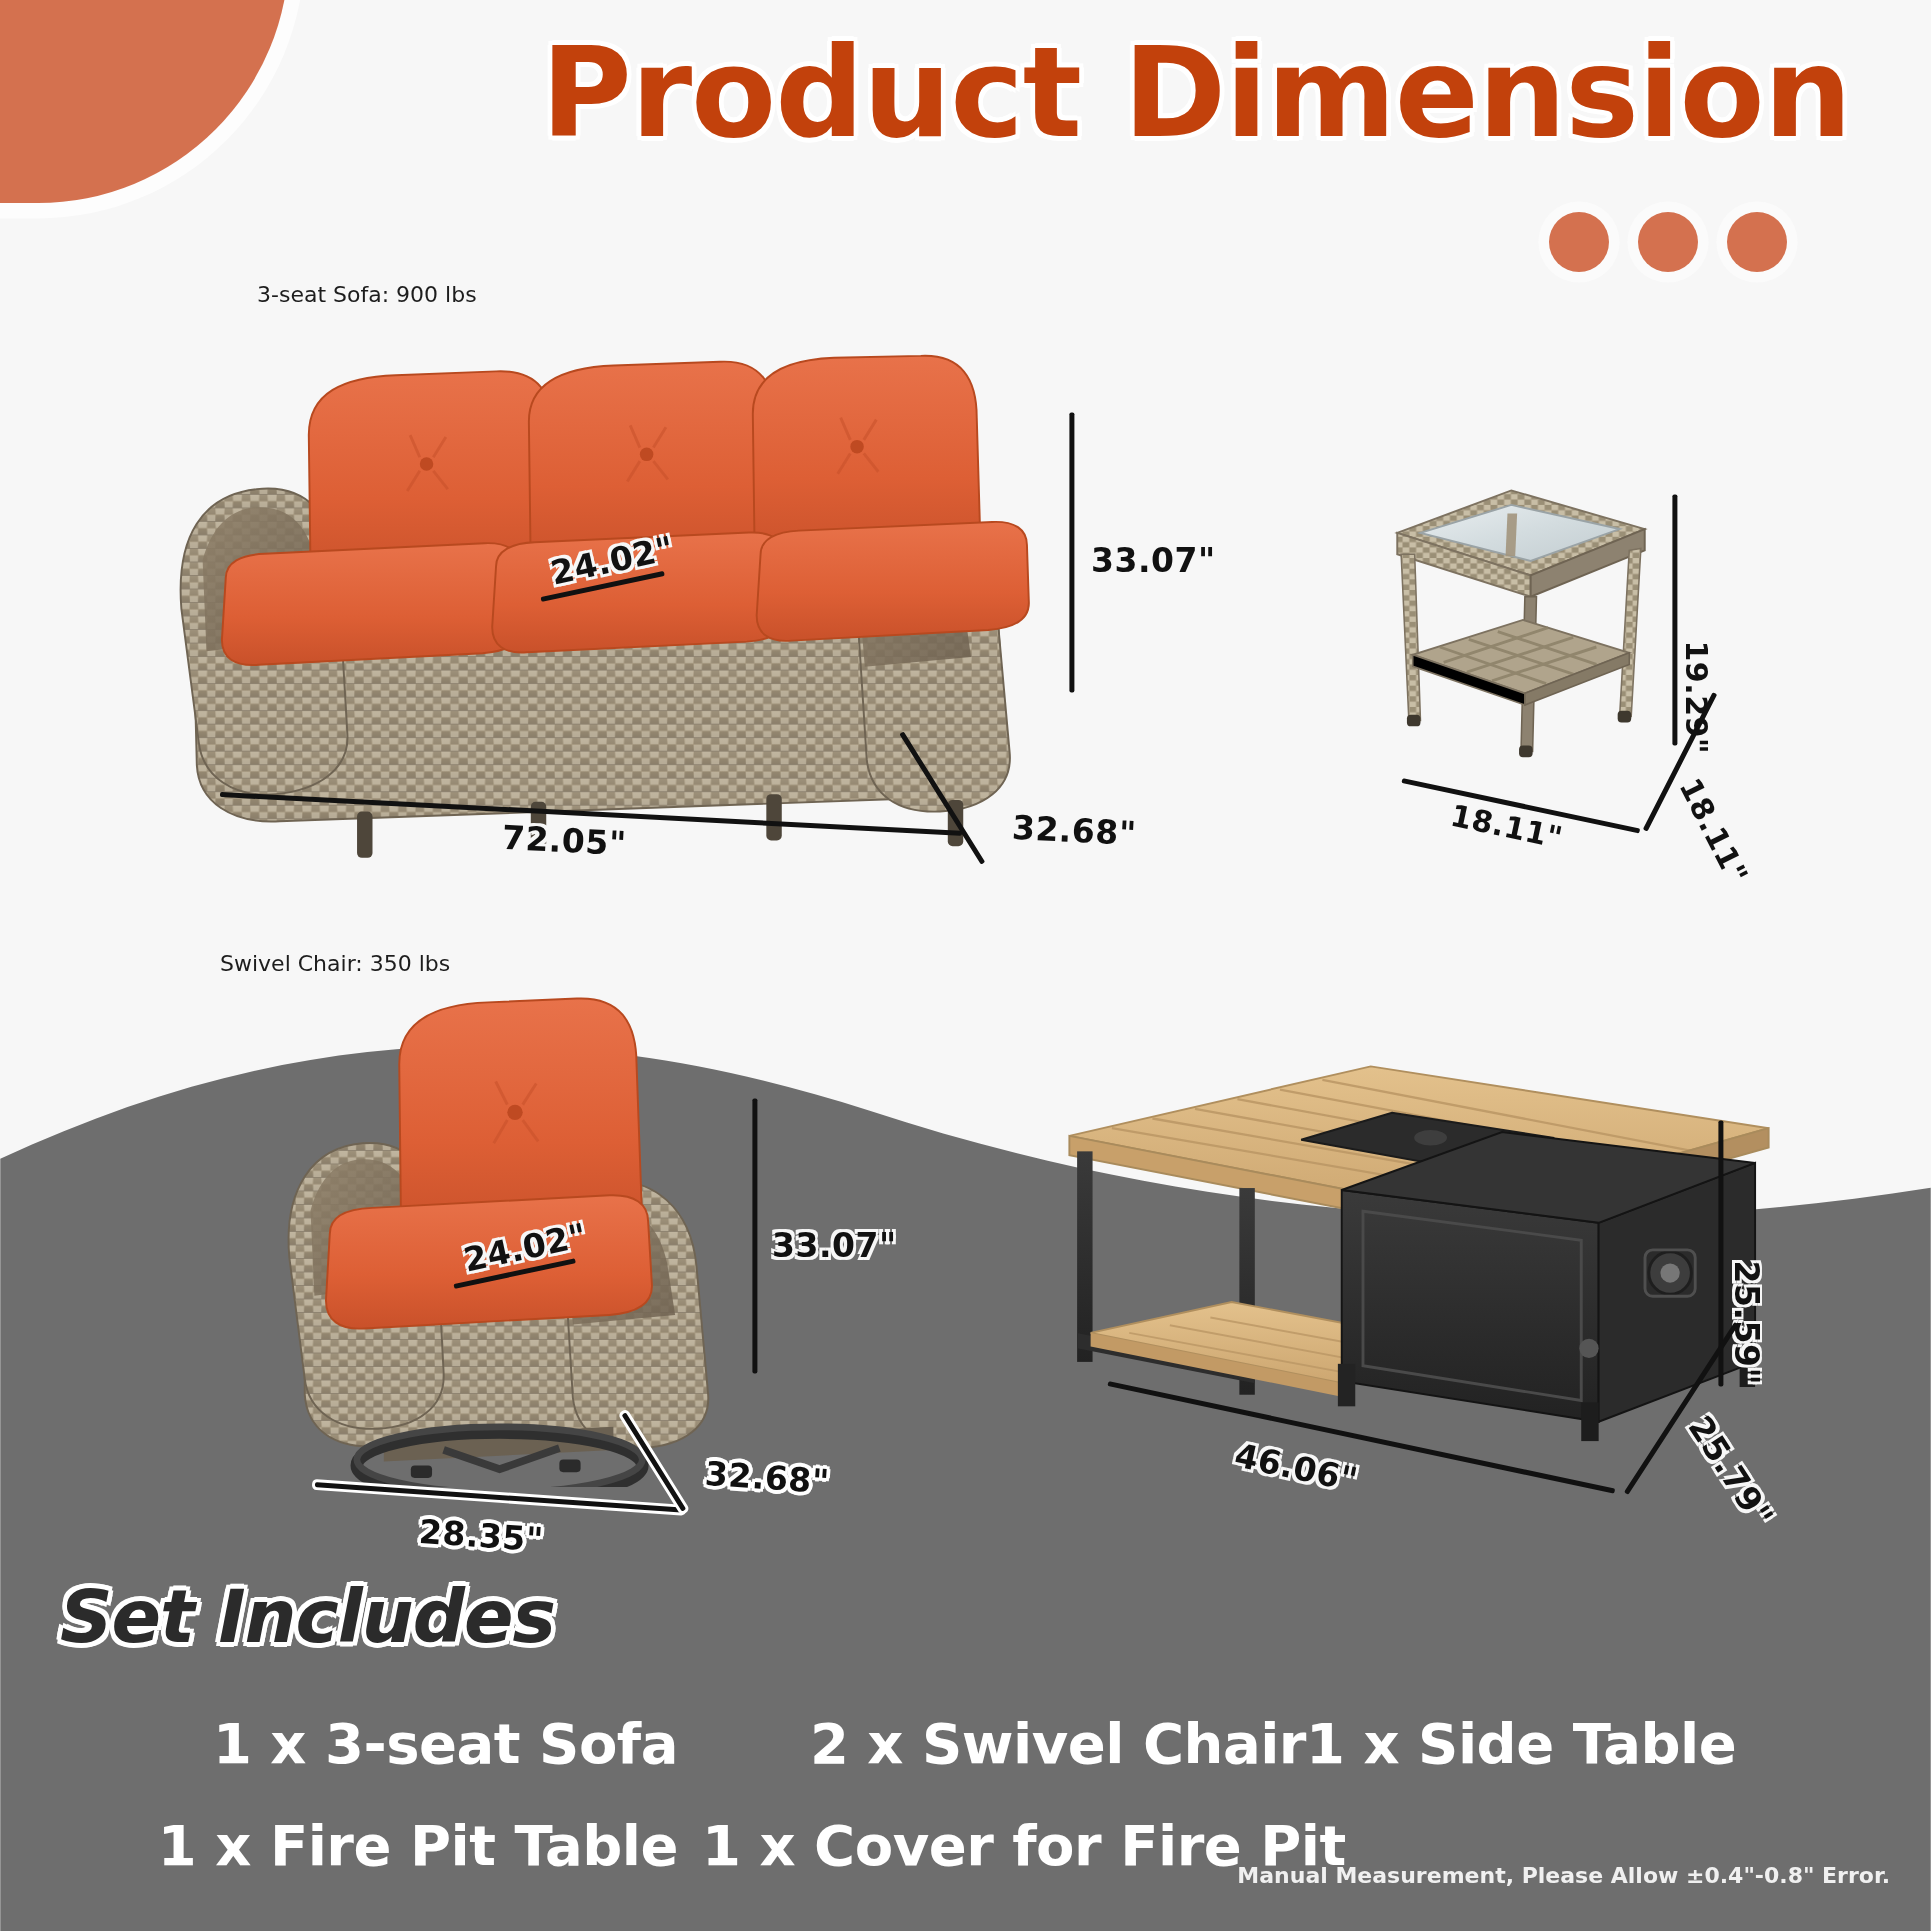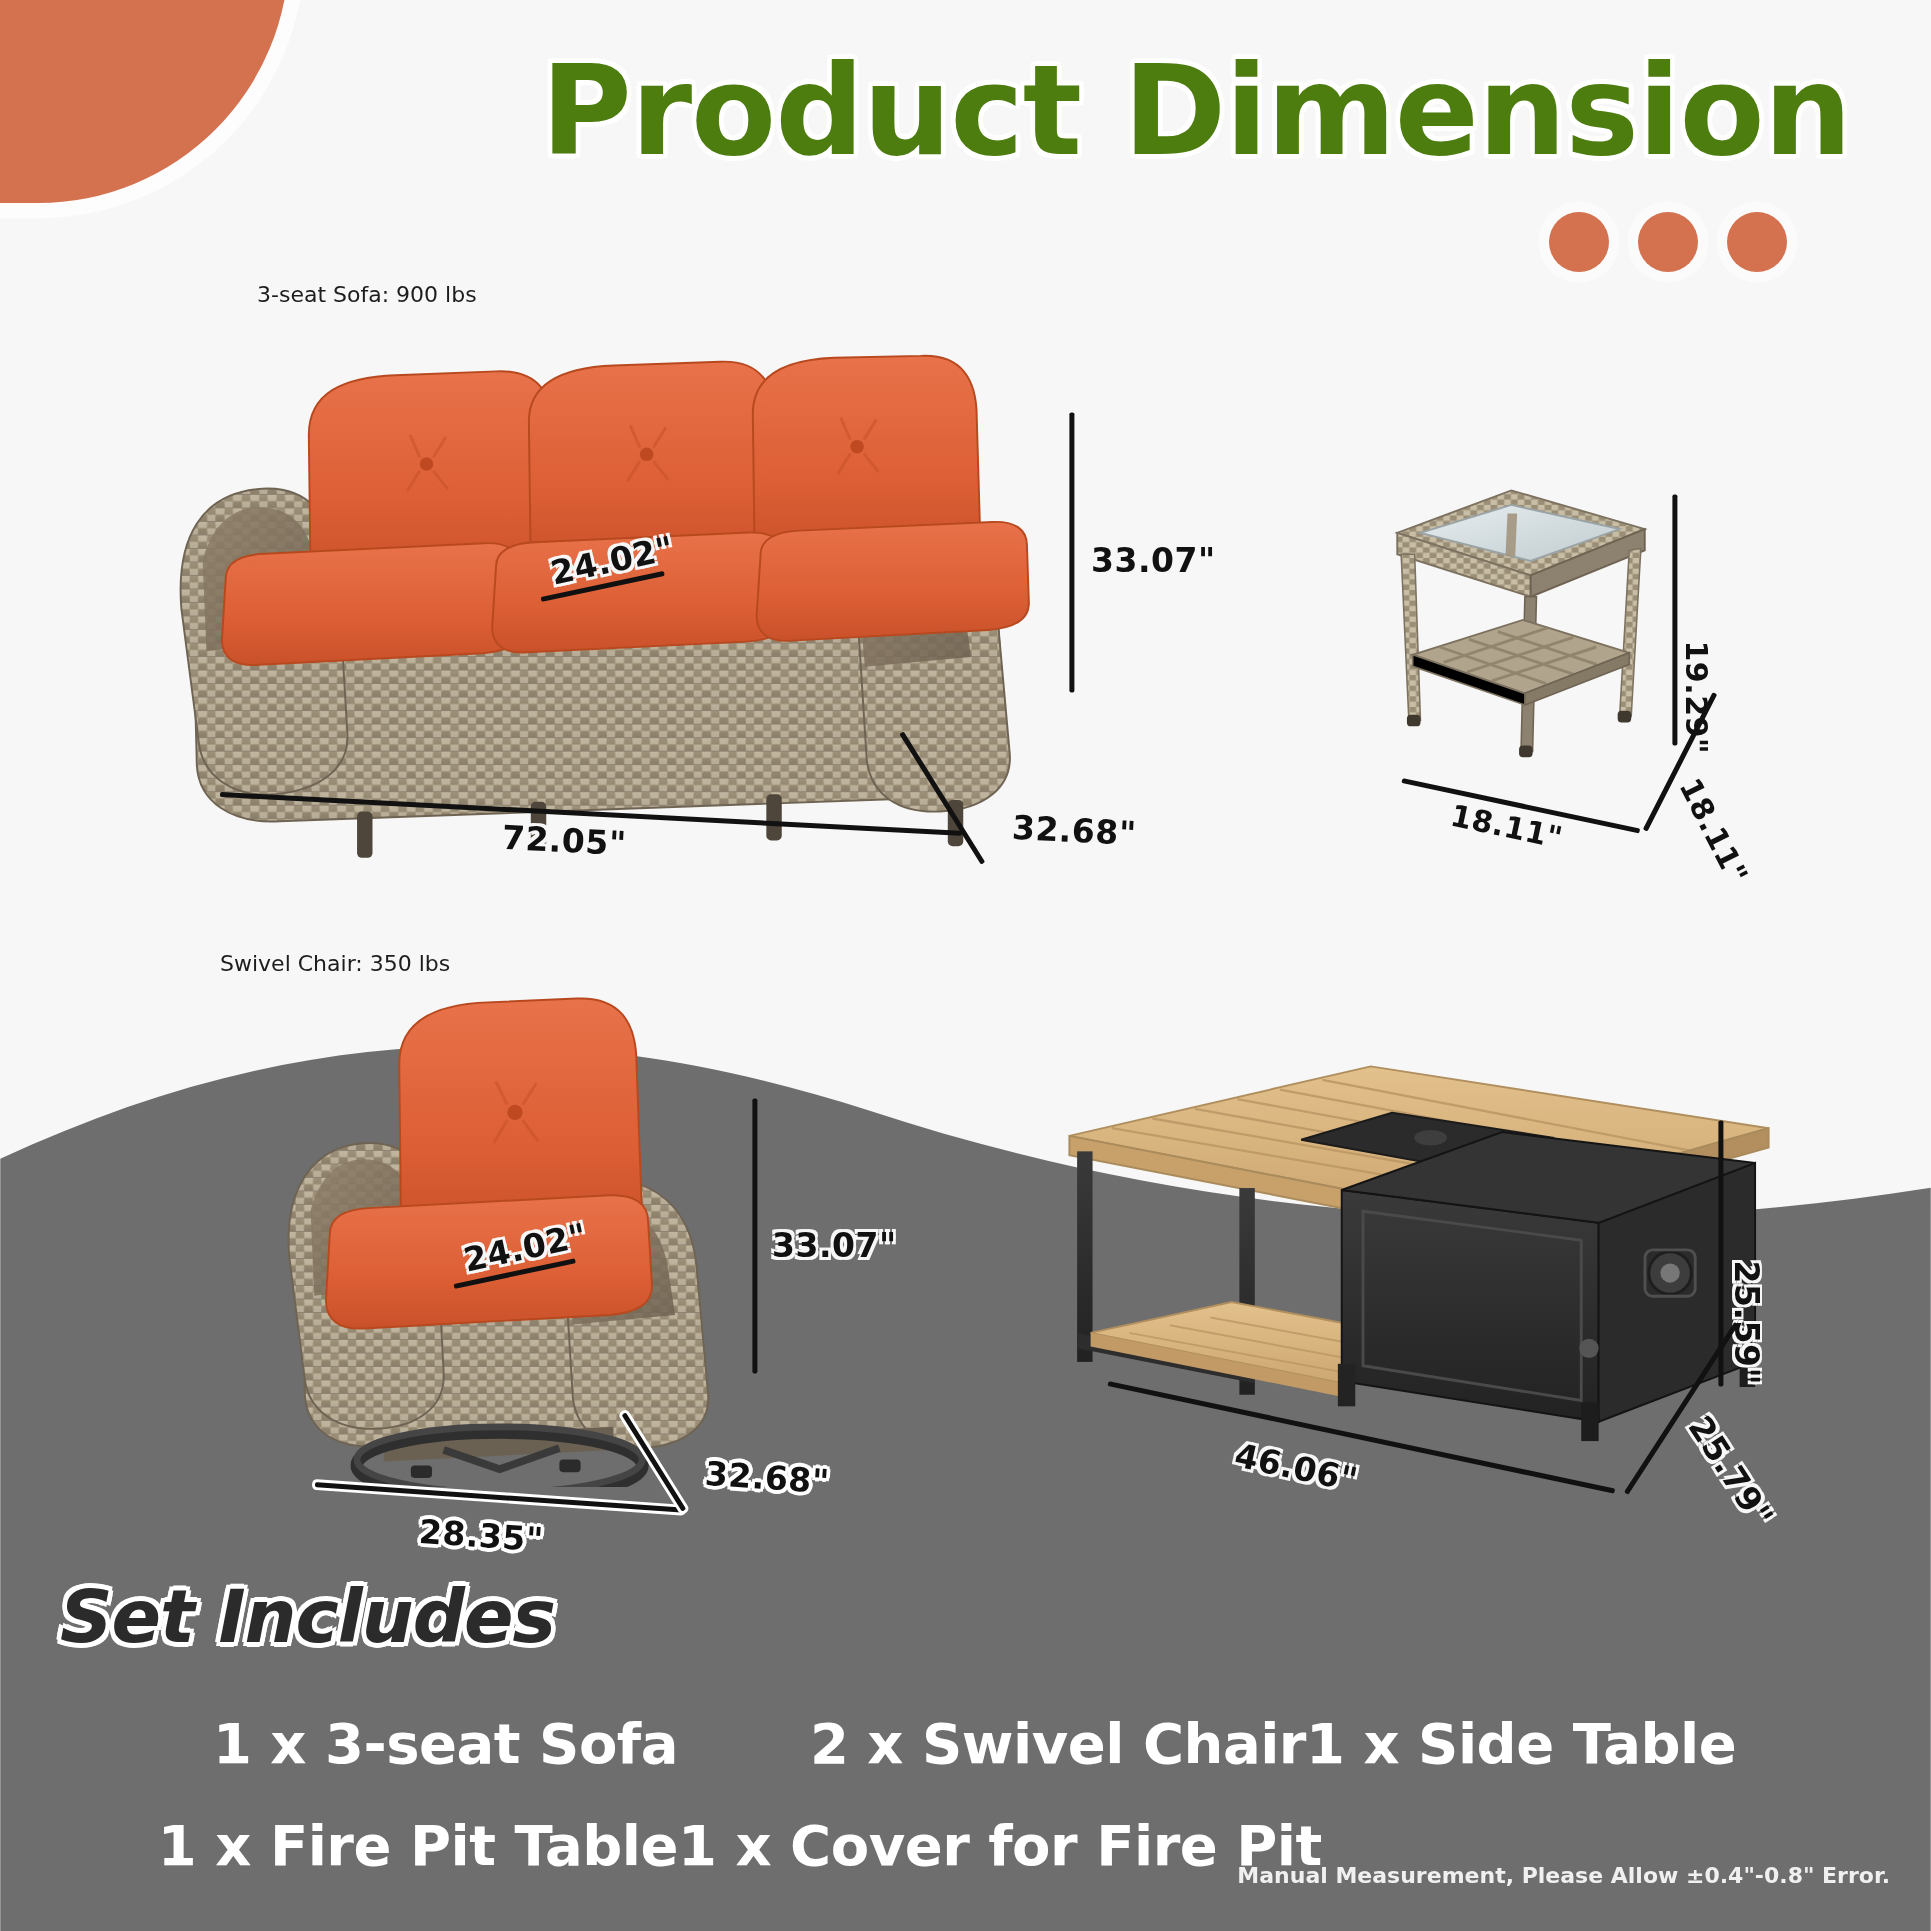--- a/index.html
+++ b/index.html
@@ -23,23 +23,23 @@
   .gray-band svg{display:block;}
 
   .dots{position:absolute;left:1549px;top:212px;display:flex;gap:29px;}
   .dot{
     width:60px;height:60px;border-radius:50%;
     background:#d4714f;box-shadow:0 0 0 10.6px #fbfbfb;
   }
 
   
   .title{
-    position:absolute;left:541px;top:39px;
+    position:absolute;left:541px;top:21px;
     font-size:124px;font-weight:bold;letter-spacing:-1px;
-    color:#4d7c0f;
+    color:#c2410c;
     font-family:"DejaVu Sans","Liberation Sans",sans-serif;
     text-shadow:
       -3.9px -3.9px 0 #fff, 3.9px -3.9px 0 #fff, -3.9px 3.9px 0 #fff, 3.9px 3.9px 0 #fff,
       0 -4.8px 0 #fff, 0 4.8px 0 #fff, -4.8px 0 0 #fff, 4.8px 0 0 #fff;
     white-space:nowrap;
   }
 
   
   .caption{
     position:absolute;font-size:22px;color:#1d1d1d;white-space:nowrap;
@@ -69,21 +69,21 @@
     position:absolute;left:60px;top:1574px;
     font-size:73px;font-weight:bold;font-style:italic;
     color:#2b2b2b;letter-spacing:-1px;
     font-family:"DejaVu Sans","Liberation Sans",sans-serif;
     text-shadow:-3.9px -3.9px 0 #fff,3.9px -3.9px 0 #fff,-3.9px 3.9px 0 #fff,3.9px 3.9px 0 #fff,
                 0 -4.8px 0 #fff,0 4.8px 0 #fff,-4.8px 0 0 #fff,4.8px 0 0 #fff;
     text-align:center;
   }
   .set-grid{position:absolute;left:60px;top:1711px;width:1767px;}
   .set-row{display:flex;text-align:right;}
-  .set-row + .set-row{margin-top:37px;}
+  .set-row + .set-row{margin-top:37px;gap:24px;}
   .set-item{
     color:#ffffff;font-weight:bold;font-size:56px;white-space:nowrap;
     font-family:"DejaVu Sans","Liberation Sans",sans-serif;
     letter-spacing:-0.5px;
   }
   .col1{width:618px;}
   .col2{width:628px;}
   .col3{width:auto;}
 
   .footnote{

